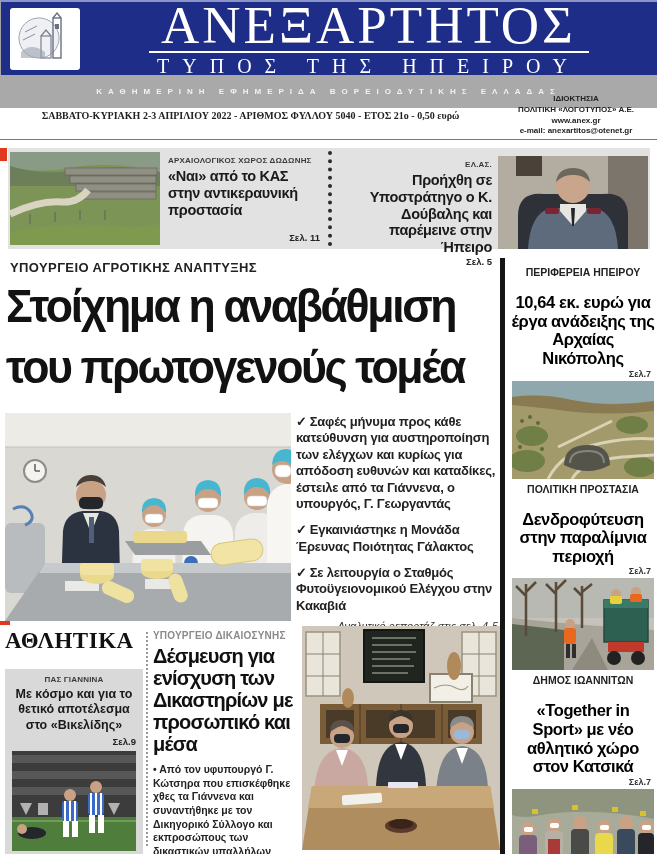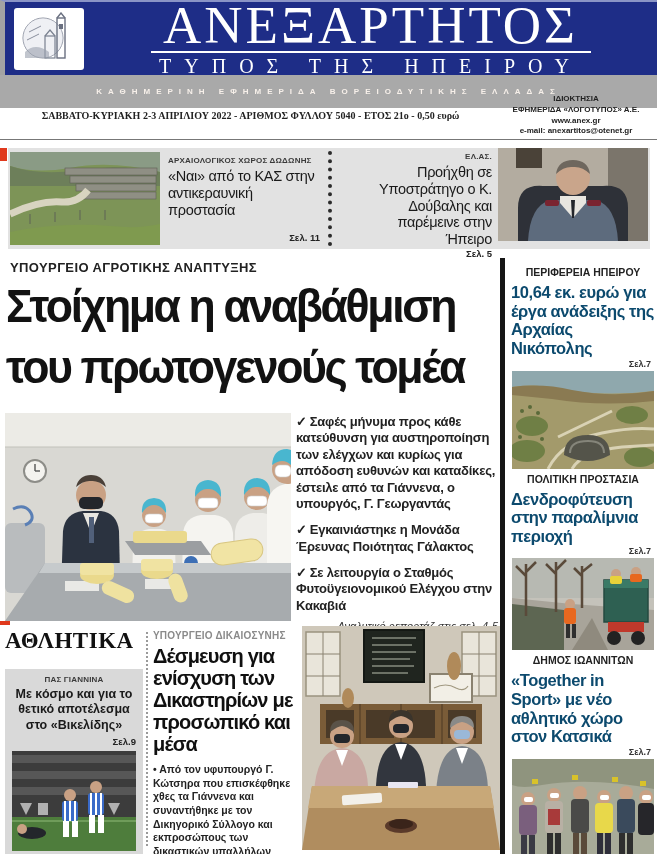--- a/index.html
+++ b/index.html
@@ -1,20 +1,20 @@
 <!DOCTYPE html>
 <html><head>
 <meta charset="utf-8">
 <style>
   html,body{margin:0;padding:0;background:#888;}
   .page{position:relative;width:657px;height:854px;background:#fff;overflow:hidden;
         font-family:"Liberation Sans",sans-serif;margin:0 auto;}
   
   .masthead{position:absolute;left:0;top:0;width:657px;height:75px;background:#1e2d87;
-            border-top:2px solid #8a94c6;border-left:5px solid #a3a3a3;box-sizing:border-box;
+            border-top:2px solid #8a94c6;border-left:1px solid #a3a3a3;box-sizing:border-box;
             display:flex;align-items:center;}
   .logo-box{width:70px;height:62px;background:#fff;border-radius:3px;margin:4px 0 4px 9px;
             display:flex;align-items:center;justify-content:center;flex:0 0 auto;}
   .mast-center{flex:1;display:flex;flex-direction:column;align-items:center;}
   .mast-title{font-family:"Liberation Serif",serif;color:#fff;font-size:53px;line-height:50px;
               letter-spacing:3px;font-weight:400;white-space:nowrap;}
   .mast-sub{border-top:2px solid #fff;margin-top:1px;padding-top:2px;width:440px;text-align:center;
             font-family:"Liberation Serif",serif;color:#fff;font-size:20px;letter-spacing:13px;white-space:nowrap;}
   .tagline{position:absolute;left:0;top:75px;width:657px;height:33px;background:#a9a9a9;
            display:flex;align-items:center;justify-content:center;color:#f7f0ea;font-size:8px;
@@ -34,44 +34,44 @@
   .ownership{width:150px;text-align:center;font-size:8px;font-weight:bold;color:#222;
              line-height:1.35;margin-right:6px;flex:0 0 auto;}
   
   .topband{position:absolute;left:0;top:148px;width:657px;height:104px;}
   .red-accent{position:absolute;left:0;top:0;width:7px;height:13px;background:#e0391d;}
   .band-bg{position:absolute;left:8px;top:0;width:642px;height:101px;background:#e2e2e2;}
   .ts-left{position:absolute;left:8px;top:0;width:318px;height:101px;display:flex;align-items:center;}
   .ts-left .photo{width:150px;height:93px;margin-left:2px;flex:0 0 auto;}
   .ts-text{padding:4px 6px 2px 8px;display:flex;flex-direction:column;height:93px;box-sizing:border-box;}
   .kicker-sm{font-size:8px;font-weight:bold;color:#3a3a3a;letter-spacing:0.2px;margin-bottom:3px;}
-  .hl-sm{font-size:14.5px;font-weight:normal;color:#1a1a1a;line-height:1.16;letter-spacing:-0.3px;}
+  .hl-sm{font-size:14.5px;font-weight:bold;color:#1a1a1a;line-height:1.16;letter-spacing:-0.3px;}
   .page-ref{font-size:9.5px;font-weight:bold;color:#222;text-align:right;margin-top:auto;}
   .dot-sep{position:absolute;left:328px;top:3px;height:95px;border-left:4px dotted #2b2b2b;}
-  .ts-right{position:absolute;left:340px;top:0;width:310px;height:101px;display:flex;align-items:flex-start;}
+  .ts-right{position:absolute;left:340px;top:0;width:310px;height:101px;display:flex;align-items:flex-end;}
   .ts-right .ts-text{flex:1;text-align:right;}
   .ts-right .photo{width:150px;height:93px;margin-right:2px;flex:0 0 auto;}
   
   .lead-kicker{position:absolute;left:10px;top:260px;font-size:13px;font-weight:bold;color:#222;
                letter-spacing:0.4px;}
   .lead-hl{position:absolute;left:6px;top:276px;width:492px;font-weight:bold;color:#121212;
            font-size:46px;line-height:61px;letter-spacing:-2.5px;transform:scaleX(0.97);
            transform-origin:left top;}
   .main-photo{position:absolute;left:5px;top:413px;width:286px;height:208px;}
   .bullets{position:absolute;left:296px;top:414px;width:202px;}
   .bullet{font-size:13px;font-weight:bold;color:#222;line-height:1.26;margin-bottom:10px;
           letter-spacing:-0.2px;}
   .check{margin-right:3px;}
   .lead-note{font-size:11px;font-style:italic;color:#333;text-align:right;margin-top:-4px;}
   
   .sidebar{position:absolute;left:500px;top:258px;width:157px;height:596px;
            border-left:5px solid #151515;box-sizing:border-box;padding:4px 2px 0 6px;}
   .sb-kicker{font-size:10.5px;font-weight:bold;color:#222;text-align:center;margin-top:4px;}
-  .sb-hl{font-size:16.5px;font-weight:bold;color:#0c4a6e;text-align:left;line-height:1.13;
-         letter-spacing:-0.4px;margin-top:5px;}
+  .sb-hl{font-size:16.5px;font-weight:bold;color:#000000;text-align:center;line-height:1.13;
+         letter-spacing:-0.4px;margin-top:15px;}
   .sb-page{font-size:9px;font-weight:bold;color:#333;text-align:right;margin:1px 4px 2px 0;}
   .sb-photo{width:142px;margin:1px auto 4px auto;}
   
   .sports{position:absolute;left:5px;top:628px;width:138px;}
   .sports-title{font-family:"Liberation Serif",serif;font-size:23px;font-weight:bold;color:#111;
                 letter-spacing:0.5px;}
   .sports-box{background:#d9d9d9;margin-top:15px;padding:6px 5px 5px 5px;}
   .sports-box .kicker-sm{text-align:center;}
   .sports-hl{font-size:12.5px;font-weight:bold;color:#1a1a1a;text-align:center;line-height:1.22;}
   .sports-page{font-size:9.5px;font-weight:bold;color:#222;text-align:right;margin:3px 2px 4px 0;}
@@ -109,21 +109,21 @@
       <div class="mast-title">ΑΝΕΞΑΡΤΗΤΟΣ</div>
       <div class="mast-sub">ΤΥΠΟΣ ΤΗΣ ΗΠΕΙΡΟΥ</div>
     </div>
   </div>
   <div class="tagline">ΚΑΘΗΜΕΡΙΝΗ ΕΦΗΜΕΡΙΔΑ ΒΟΡΕΙΟΔΥΤΙΚΗΣ ΕΛΛΑΔΑΣ</div>
 
   <div class="infobar">
     <div class="dateline">ΣΑΒΒΑΤΟ-ΚΥΡΙΑΚΗ 2-3 ΑΠΡΙΛΙΟΥ 2022  -  ΑΡΙΘΜΟΣ ΦΥΛΛΟΥ 5040 - ΕΤΟΣ 21ο - 0,50 ευρώ</div>
     <div class="ownership">
       <div>ΙΔΙΟΚΤΗΣΙΑ</div>
-      <div>ΕΦΗΜΕΡΙΔΑ «ΛΟΓΟΤΥΠΟΣ» Α.Ε.</div>
+      <div>ΠΟΛΙΤΙΚΗ «ΛΟΓΟΤΥΠΟΣ» Α.Ε.</div>
       <div>www.anex.gr</div>
       <div>e-mail: anexartitos@otenet.gr</div>
     </div>
   </div>
 
   <div class="topband">
     <div class="red-accent"></div>
     <div class="band-bg"></div>
 
     <div class="ts-left">

